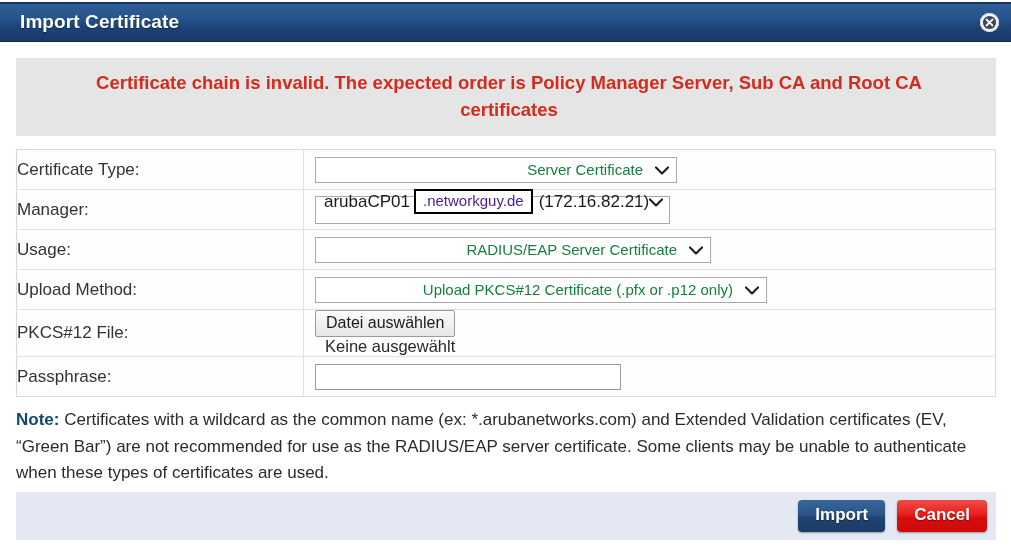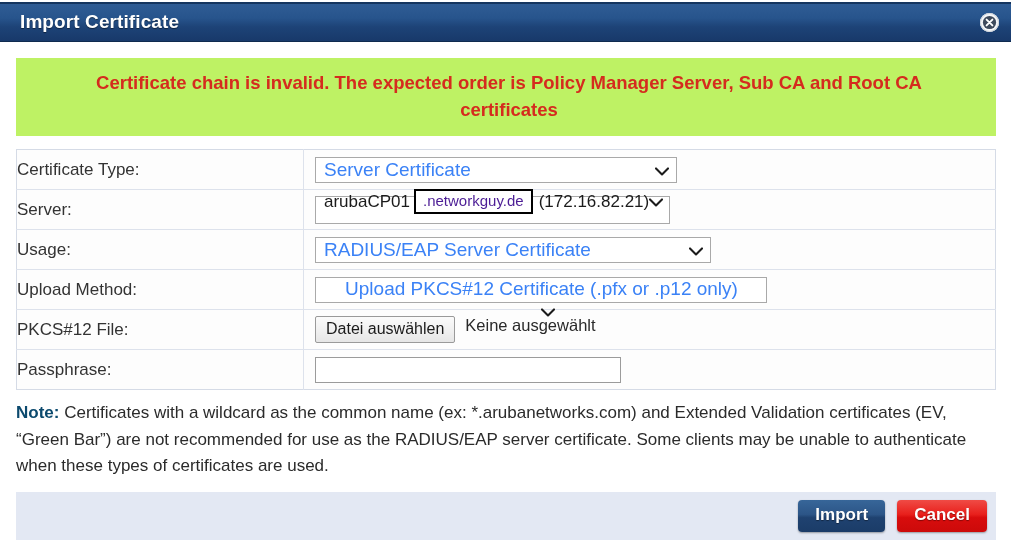--- a/index.html
+++ b/index.html
@@ -57,21 +57,21 @@
   .content {
     position: absolute;
     left: 0;
     top: 44px;
     width: 1011px;
   }
 
   
   .error-banner {
     margin: 14px 15px 0 16px;
-    background: #bef264;
+    background: #e5e5e5;
     padding: 11px 46px 13px 52px;
     text-align: center;
     box-sizing: border-box;
   }
   .error-text {
     color: #d52b1e;
     font-weight: bold;
     font-size: 18.5px;
     line-height: 27px;
   }
@@ -100,40 +100,40 @@
     white-space: nowrap;
   }
   td.cell-value {
     padding-left: 11px;
   }
 
   
   .sel {
     display: inline-flex;
     align-items: center;
-    justify-content: space-between;
+    justify-content: flex-end;
     height: 26px;
     border: 1px solid #a9a9a9;
     background: #ffffff;
     box-sizing: border-box;
-    font-size: 19px;
-    color: #3b82f6;
+    font-size: 15px;
+    color: #15803d;
     padding: 0 7px 0 8px;
     cursor: pointer;
     white-space: nowrap;
     vertical-align: middle;
   }
   .sel .chev {
     margin-left: 12px;
     flex: 0 0 auto;
     display: inline-block;
   }
   .sel-cert-type { width: 362px; }
   .sel-usage { width: 396px; }
-  .sel-upload { width: 452px; flex-direction: column; }
+  .sel-upload { width: 452px; }
 
   
   .server-sel {
     display: inline-flex;
     align-items: center;
     height: 28px;
     border: 1px solid #a9a9a9;
     background: #ffffff;
     box-sizing: border-box;
     font-size: 17px;
@@ -149,21 +149,21 @@
     border: 2px solid #000000;
     padding: 1px 7px 2px 7px;
     margin: 0 4px;
     font-size: 15px;
     color: #4c1d95;
     line-height: 18px;
   }
   .server-ip { margin-left: 2px; }
 
   
-  .file-row { display: inline-flex; align-items: flex-start; }
+  .file-row { display: inline-flex; align-items: flex-end; flex-direction: column; }
   .file-btn {
     display: inline-block;
     border: 1px solid #9a9a9a;
     border-radius: 2px;
     background: linear-gradient(to bottom, #fbfbfb 0%, #f0f0f0 55%, #e6e6e6 100%);
     font-size: 16px;
     color: #1b1b1b;
     padding: 3px 10px 4px 10px;
     cursor: pointer;
     white-space: nowrap;
@@ -270,21 +270,21 @@
             <span class="chev">
               <svg width="14" height="9" viewBox="0 0 14 9">
                   <path d="M1 1.4 L7 7.4 L13 1.4" stroke="#1b1b1b" stroke-width="2.1" fill="none" stroke-linecap="round" stroke-linejoin="round"></path>
                 </svg>
             </span>
           </div>
         </td>
       </tr>
 
       <tr>
-        <td class="cell-label">Server:</td>
+        <td class="cell-label">Manager:</td>
         <td class="cell-value">
           <div class="server-sel">
             <span>arubaCP01</span>
             <span class="redaction">.networkguy.de</span>
             <span class="server-ip">(172.16.82.21)</span>
             <span class="chev">
               <svg width="14" height="9" viewBox="0 0 14 9">
                   <path d="M1 1.4 L7 7.4 L13 1.4" stroke="#1b1b1b" stroke-width="2.1" fill="none" stroke-linecap="round" stroke-linejoin="round"></path>
                 </svg>
             </span>

